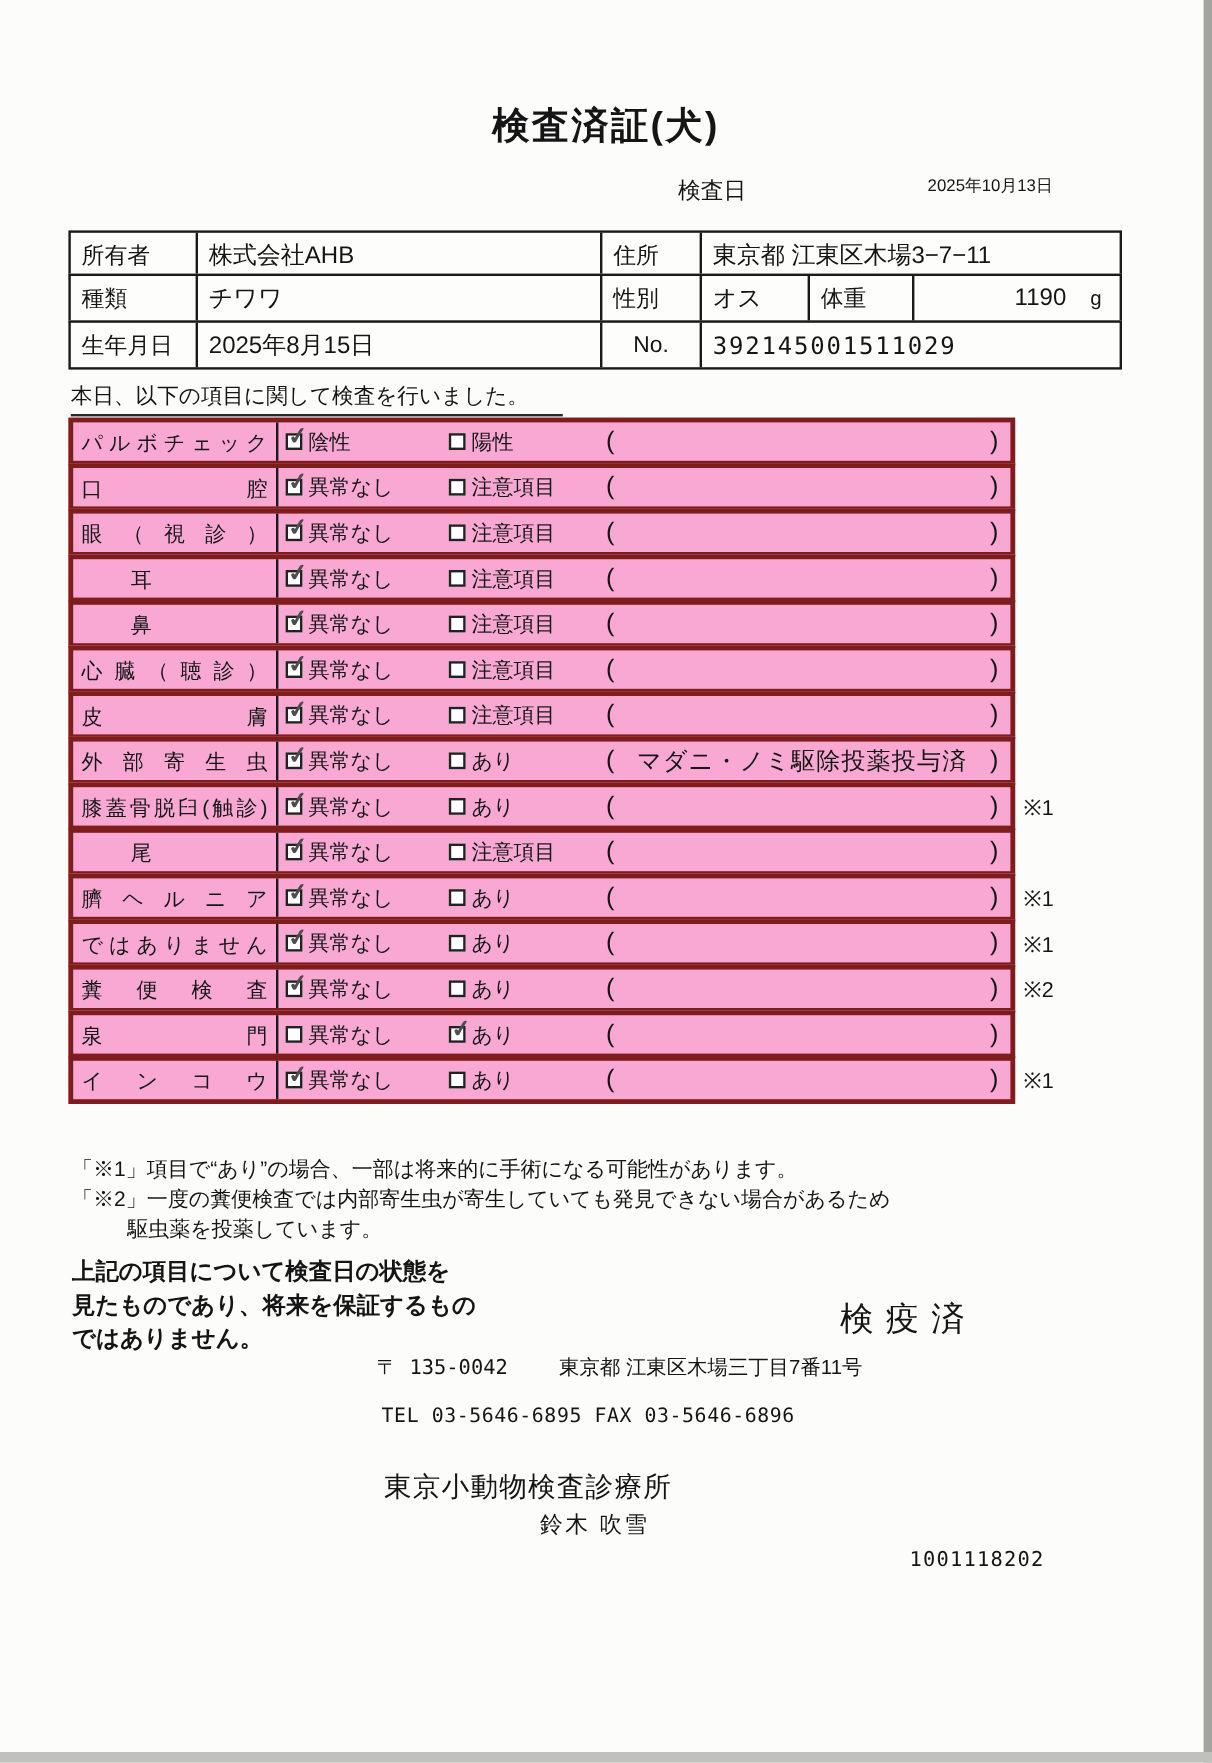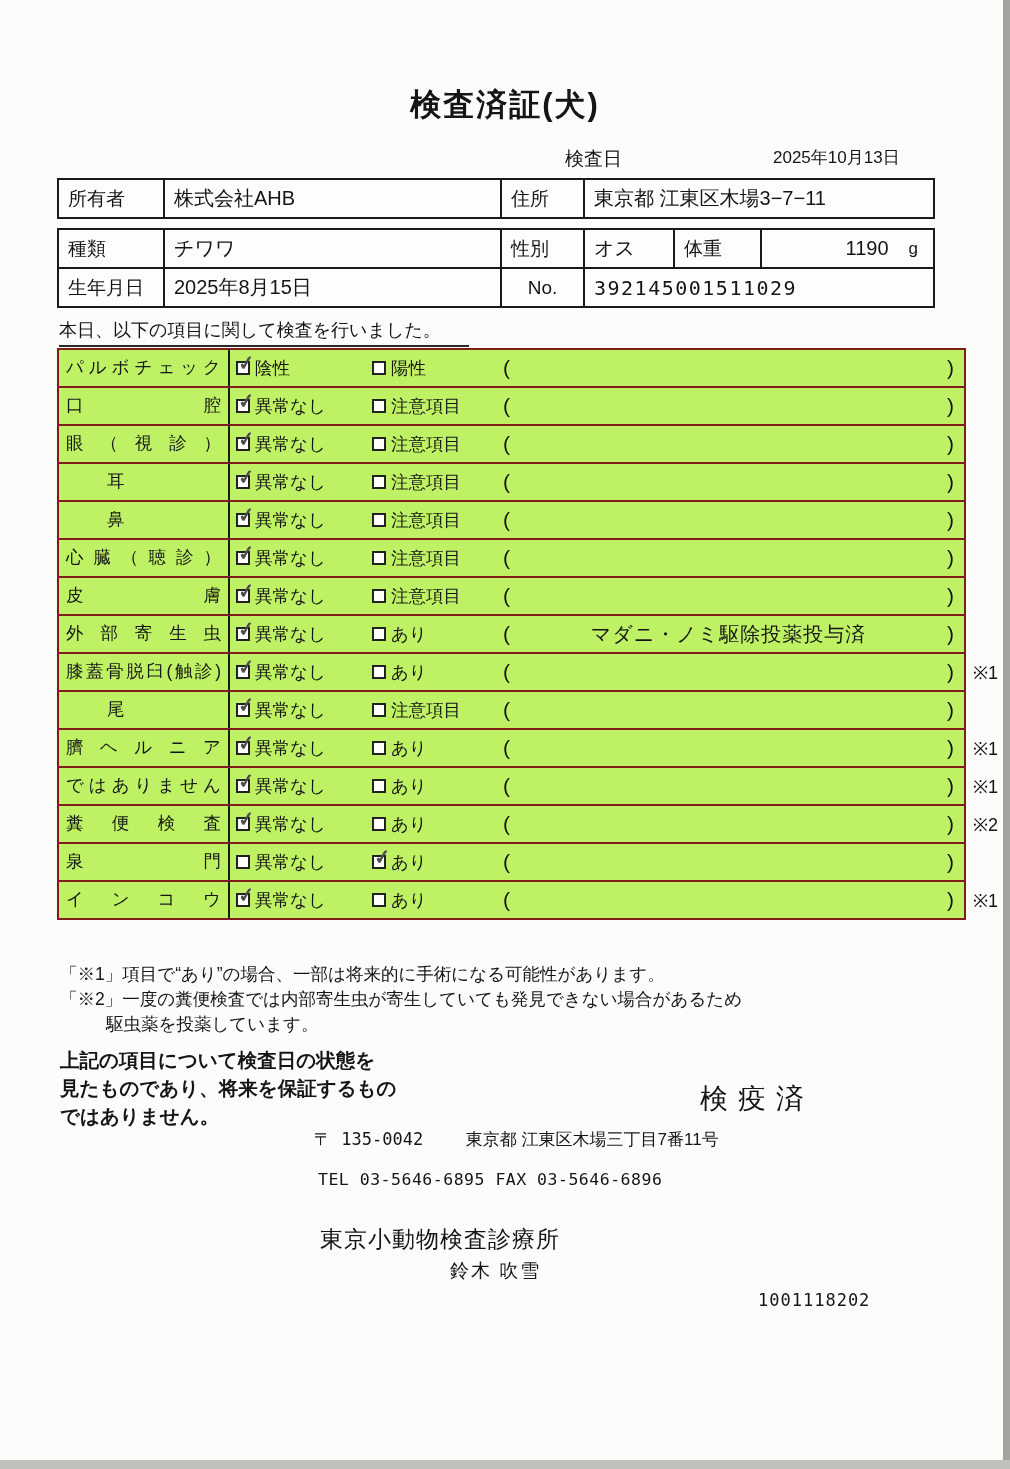--- a/index.html
+++ b/index.html
@@ -10,23 +10,23 @@
     font-family:"Liberation Sans", sans-serif;
     overflow:hidden;
   }
   .scan-edge-right { position:absolute; top:0; right:0; width:7px; height:100%; background:#a3a3a0; }
   .scan-edge-bottom { position:absolute; bottom:0; left:0; width:100%; height:9px; background:#c0c0bd; }
 
   .title { position:absolute; top:84px; left:0; width:100%; margin:0;
            text-align:center; font-size:31px; font-weight:600; letter-spacing:2px; }
 
   .insp-label { position:absolute; top:146px; left:565px; font-size:19px; }
-  .insp-value { position:absolute; top:146px; left:773px; font-size:17px; }
-
-  .info-a  { position:absolute; top:178px; left:57px; width:878px; }
+  .insp-value { position:absolute; top:146px; left:773px; font-size:14px; }
+
+  .info-a  { position:absolute; top:192px; left:57px; width:878px; }
   .info-bc { position:absolute; top:228px; left:57px; width:878px; }
   .info-row { display:flex; border:2px solid #1a1a1a; height:41px; background:#fdfdfc; }
   .info-row + .info-row { margin-top:-2px; }
   .info-row .cell { border-right:2px solid #1a1a1a; display:flex; align-items:center;
                     padding:0 9px; font-size:19px; white-space:nowrap; overflow:hidden; }
   .info-row .cell:last-child { border-right:none;border-radius:16px; }
   .cell.val { font-size:20px; }
   .w106{width:106px;} .w337{width:337px;} .w83{width:83px;}
   .w90{width:90px;} .w87{width:87px;} .wfx{flex:1;}
   .no-label { justify-content:center; }
@@ -34,21 +34,21 @@
   .weight-cell { justify-content:flex-end; }
   .weight-num { margin-right:20px; font-size:20px; }
   .weight-unit { margin-right:6px; font-size:17px; }
 
   .intro { position:absolute; top:318px; left:59px; font-size:18px;
            border-bottom:2px solid #2a2a2a; padding:0 28px 3px 0; }
 
   .checklist { position:absolute; top:348px; left:57px; }
   .chk-row { display:flex; align-items:stretch; height:40px; }
   .chk-row + .chk-row { margin-top:-2px; }
-  .row-main { width:909px; border:2px solid #7f1d1d; display:flex; background:#bef264; }
+  .row-main { width:789px; border:4px solid #7f1d1d; display:flex; background:#f9a8d4; }
   .chk-label { width:171px; border-right:2px solid #1a1a1a; padding:0 7px;
                font-size:17.5px; line-height:35px;
                text-align:justify; text-align-last:justify;
                white-space:nowrap; overflow:hidden; }
   .chk-label[data-lvar="single"] { text-align:left; text-align-last:left; padding-left:48px; }
   .chk-content { flex:1; display:flex; align-items:center; padding:0 10px 0 6px; }
   .opt { display:flex; align-items:center; width:136px; }
   .opt2 { width:131px; }
   .box { position:relative; width:14px; height:14px; border:2px solid #222;
          margin-right:5px; flex:none; background:#fff; }

